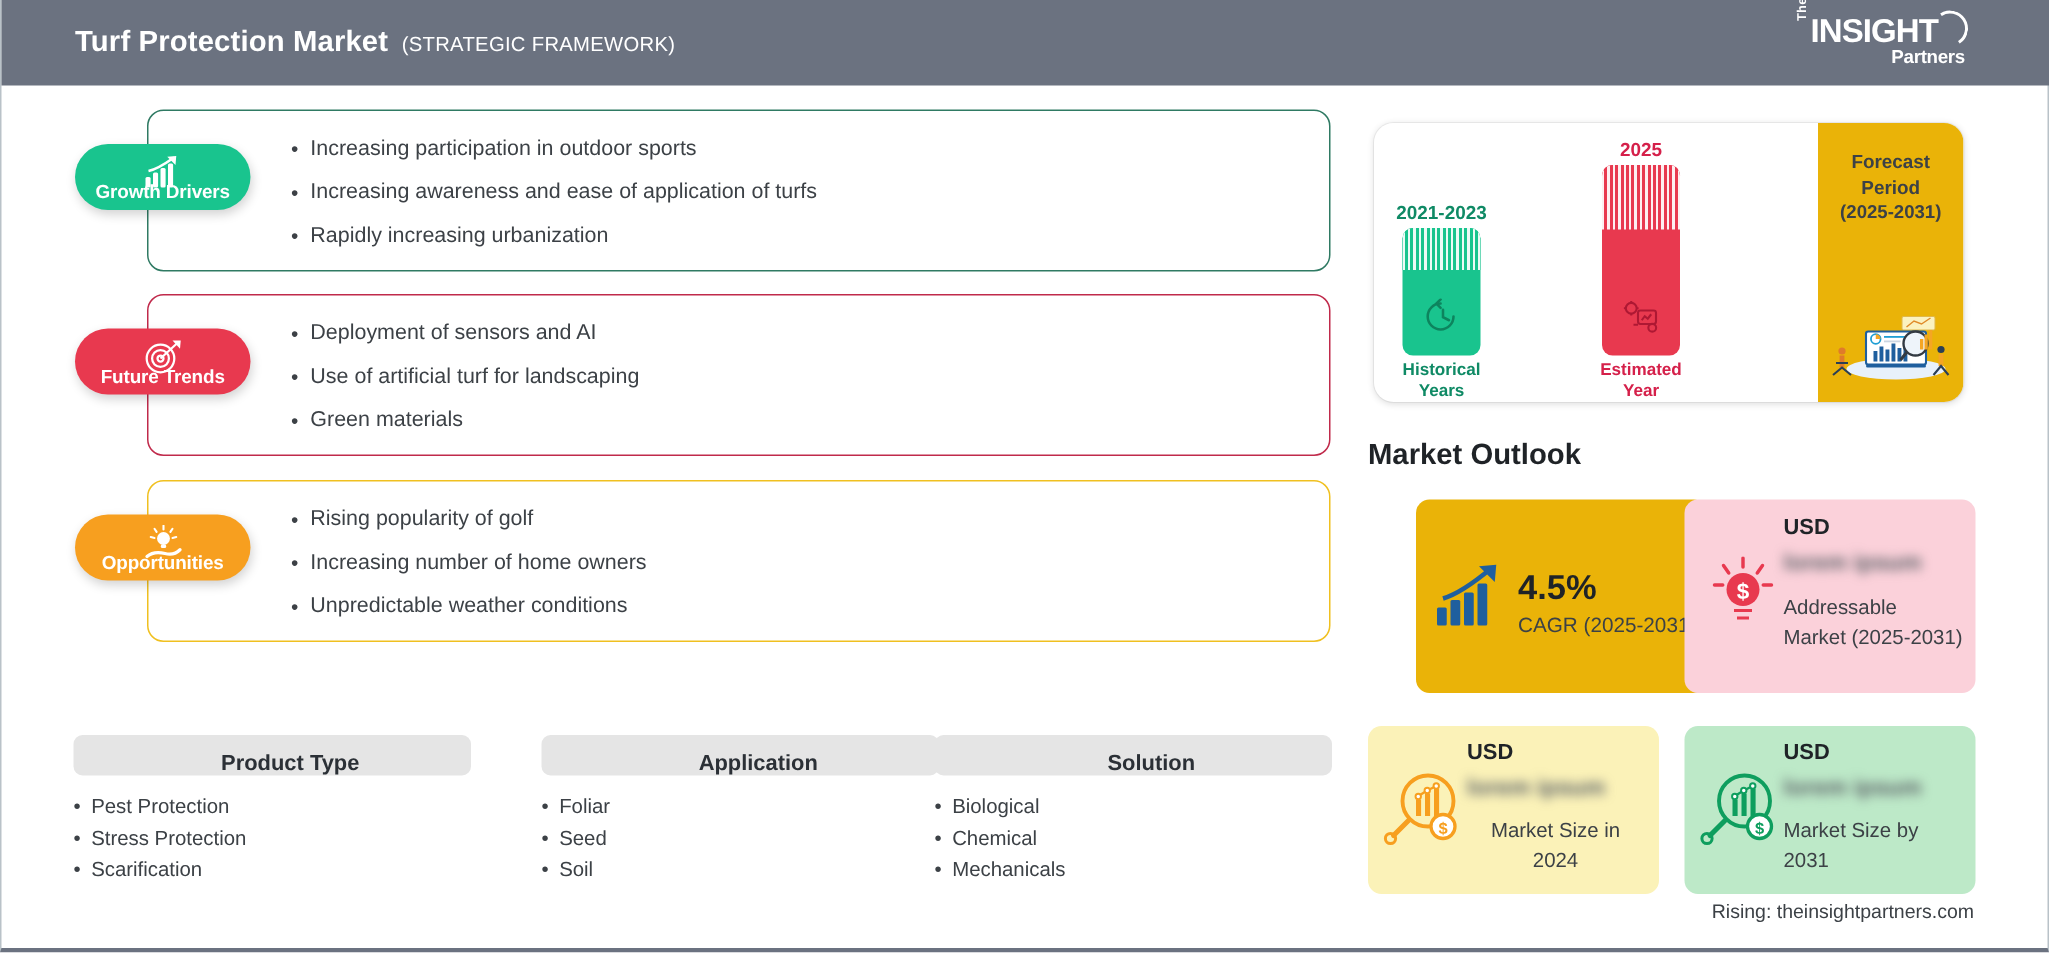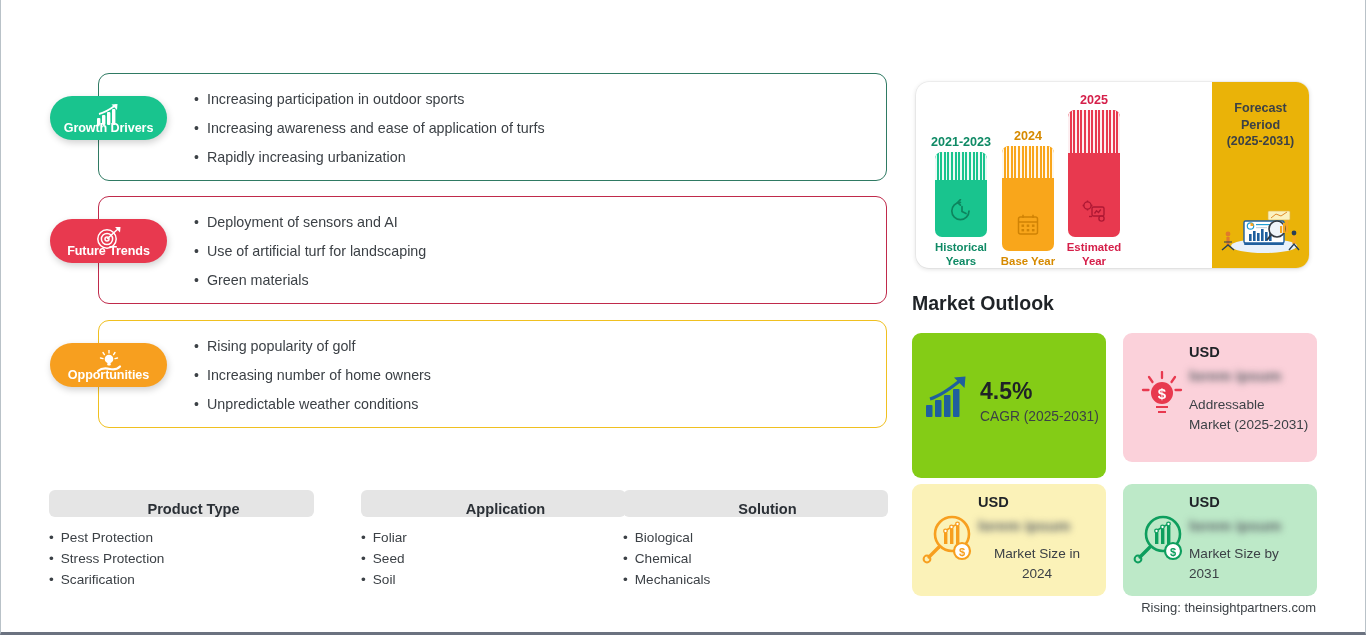--- a/index.html
+++ b/index.html
@@ -181,21 +181,21 @@
   #forecast-illus { position: absolute; bottom: 14px; left: 6px; width: 85px; height: 46px; }
 
   
   #outlook-title {
     position: absolute; left: 911px; top: 292px;
     font-size: 19.5px; font-weight: bold; color: #1f2327;
   }
   .ol-card {
     position: absolute; border-radius: 9px;
   }
-  #ol-card-0 { left: 911px; top: 333px; width: 194px; height: 145px; background: #84cc16; }
+  #ol-card-0 { left: 943px; top: 333px; width: 194px; height: 129px; background: #eab308; }
   #ol-card-1 { left: 1122px; top: 333px; width: 194px; height: 129px; background: #fbd1da; }
   #ol-card-2 { left: 911px; top: 484px; width: 194px; height: 112px; background: #fbf2b8; }
   #ol-card-3 { left: 1122px; top: 484px; width: 194px; height: 112px; background: #bde9c8; }
 
   .ol-inner { position: relative; width: 100%; height: 100%; }
   .ol-icon { position: absolute; }
   #ol-card-0 .ol-icon { left: 12px; top: 42px; width: 47px; height: 44px; }
   #ol-card-1 .ol-icon { left: 18px; top: 38px; width: 42px; height: 48px; }
   #ol-card-2 .ol-icon { left: 10px; top: 30px; width: 52px; height: 50px; }
   #ol-card-3 .ol-icon { left: 10px; top: 30px; width: 52px; height: 50px; }
@@ -231,20 +231,32 @@
   #source-note {
     position: absolute; right: 49px; top: 600px;
     font-size: 13px; color: #3c4146;
   }
 </style>
 </head>
 <body>
 
 <div id="root">
 
+  <div id="header">
+    <div id="header-title-wrap">
+      <div id="header-title">Turf Protection Market</div>
+      <div id="header-sub">(STRATEGIC FRAMEWORK)</div>
+    </div>
+    <div id="logo">
+      <div id="logo-the">The</div>
+      <div id="logo-insight">INSIGHT</div>
+      <div id="logo-partners">Partners</div>
+      <div id="logo-arc"></div>
+    </div>
+  </div>
 
   <div class="pillar-box" id="pillar-box-0">
     <div class="pillar-list">
       <div class="pillar-item">
           <span class="bullet">•</span>
           <span>Increasing participation in outdoor sports</span>
         </div>
       <div class="pillar-item">
           <span class="bullet">•</span>
           <span>Increasing awareness and ease of application of turfs</span>
@@ -410,45 +422,20 @@
                 <path d="M12.4 0.8 L12.4 6 M9.8 3.4 L15 3.4" stroke-width="0"></path>
                 <path d="M14 7.5 L14 12.5 L18 14.5"></path>
                 <path d="M12.4 0.6 L9.6 3.4 L12.4 6.2" fill="none"></path>
               </g>
             </svg>
           </span>
         </div>
         <div class="fc-cap" style="color:#0f8a65">Historical Years</div>
       </div>
 
-      <div class="fc-col" id="fc-col-1">
-        <div class="fc-year" style="color:#d68a00">2024</div>
-        <div class="fc-bar" style="height:105px;background:#f9a61b">
-          <div class="fc-stripes" style="height:32px;background-color:#f9a61b"></div>
-          <span class="fc-bar-icon">
-            <svg viewBox="0 0 26 24" width="26" height="24">
-              <g stroke="#c97d00" stroke-width="1.5" fill="none">
-                <rect x="3.5" y="4" width="19" height="17" rx="2"></rect>
-                <line x1="3.5" y1="9" x2="22.5" y2="9"></line>
-                <line x1="8" y1="1.8" x2="8" y2="5"></line>
-                <line x1="18" y1="1.8" x2="18" y2="5"></line>
-              </g>
-              <g fill="#c97d00">
-                <rect x="6.5" y="11.5" width="2.6" height="2.4"></rect>
-                <rect x="11.7" y="11.5" width="2.6" height="2.4"></rect>
-                <rect x="16.9" y="11.5" width="2.6" height="2.4"></rect>
-                <rect x="6.5" y="16" width="2.6" height="2.4"></rect>
-                <rect x="11.7" y="16" width="2.6" height="2.4"></rect>
-                <rect x="16.9" y="16" width="2.6" height="2.4"></rect>
-              </g>
-            </svg>
-          </span>
-        </div>
-        <div class="fc-cap" style="color:#d68a00">Base Year</div>
-      </div>
 
       <div class="fc-col" id="fc-col-2">
         <div class="fc-year" style="color:#d5204a">2025</div>
         <div class="fc-bar" style="height:127px;background:#e8394f">
           <div class="fc-stripes" style="height:43px;background-color:#e8394f"></div>
           <span class="fc-bar-icon">
             <svg viewBox="0 0 26 24" width="26" height="24">
               <g stroke="#a5132f" stroke-width="1.4" fill="none">
                 <rect x="11" y="8" width="12" height="9" rx="1.6"></rect>
                 <path d="M13.5 14.5 L15.5 11.8 L17.5 13.5 L19.8 10.5"></path>

